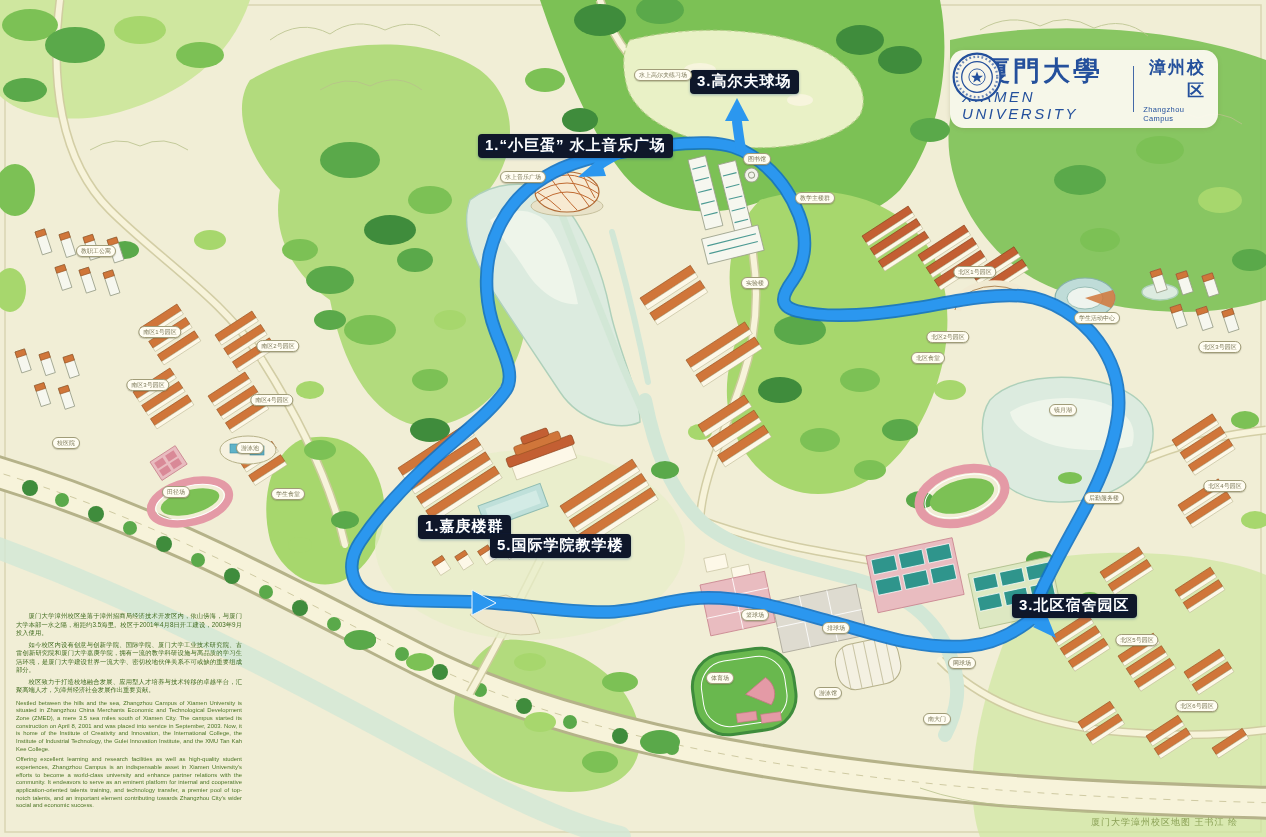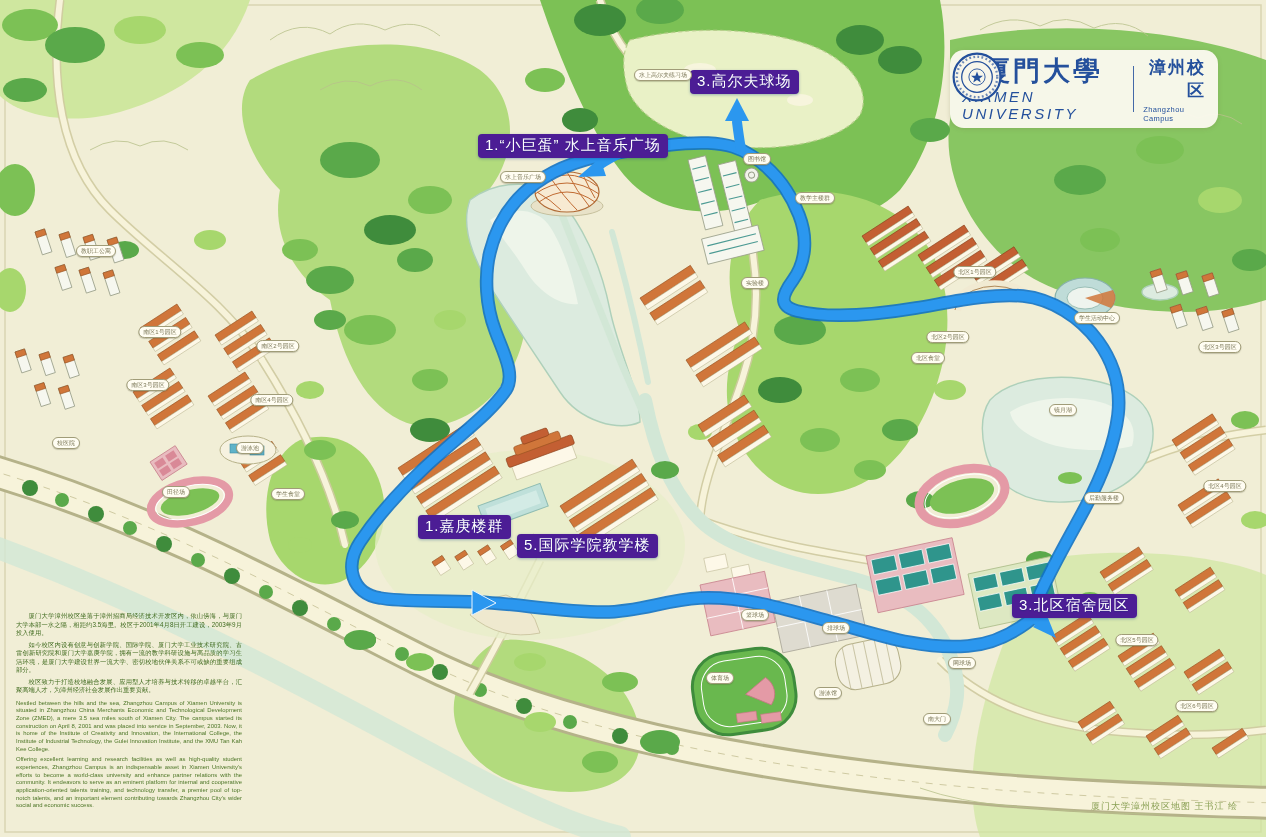--- a/index.html
+++ b/index.html
@@ -19,21 +19,21 @@
   .pinkbase{fill:#e9bcc0;stroke:#c9848e;stroke-width:.8}
   .graybase{fill:#dedbd0;stroke:#a9a698;stroke-width:.8}
   .road{fill:none;stroke:#f7f3da;stroke-linecap:round}
   .roadcase{fill:none;stroke:#b5b289;stroke-linecap:round}
   .water{fill:#dcebdf;stroke:#aed0ba;stroke-width:1.4}
   .water2{fill:#eef5ea;stroke:none}
   .stream{fill:none;stroke:#d2e7d6;stroke-linecap:round}
   .sketch{fill:none;stroke:#b8c18b;stroke-width:1;opacity:.8}
 
   
-  .stop-label{position:absolute;background:#4c1d95;color:#fff;font-weight:normal;
+  .stop-label{position:absolute;background:#0f172a;color:#fff;font-weight:bold;
       font-size:15px;letter-spacing:1px;padding:2px 7px 3px;border-radius:4px;
       white-space:nowrap;box-shadow:0 1px 3px rgba(0,60,130,.35);
       text-shadow:0 1px 1px rgba(0,50,110,.35);}
   .pill{position:absolute;transform:translate(-50%,-50%);background:#fffdf2;
       border:1px solid #a09c78;color:#7b7757;font-size:6px;line-height:1;
       padding:2px 4px;border-radius:6px;white-space:nowrap;
       box-shadow:0 1px 1px rgba(90,90,60,.3);}
   #logo-card{position:absolute;left:950px;top:50px;width:268px;height:78px;
       background:rgba(251,249,238,.96);border-radius:14px;
       box-shadow:0 1px 4px rgba(120,115,70,.25);display:flex;align-items:center;
@@ -44,21 +44,21 @@
   .uni-en{font-size:15px;color:var(--brand);letter-spacing:2.6px;margin-top:4px;font-style:italic;}
   .logo-divider{width:1.5px;height:46px;background:var(--brand);opacity:.85;}
   #logo-card .campus{display:flex;flex-direction:column;align-items:center;}
   .campus-zh{font-size:17px;font-weight:bold;color:var(--brand);letter-spacing:2px;text-align:right;}
   .campus-en{font-size:7.5px;color:var(--brand);margin-top:3px;letter-spacing:.4px;}
 
   #desc{position:absolute;left:16px;top:612px;width:226px;color:#3f6a1e;}
   #desc p{margin:0 0 3px;text-align:justify;}
   #desc .zh{font-size:6.3px;line-height:1.35;text-indent:2em;}
   #desc .en{font-size:5.9px;line-height:1.3;color:#4c7526;}
-  #credit{position:absolute;right:28px;bottom:24px;font-size:9px;color:#8aa055;
+  #credit{position:absolute;right:28px;bottom:8px;font-size:9px;color:#8aa055;
       letter-spacing:1px;}
 </style>
 </head>
 <body>
 
 <div id="stage">
 
   <svg width="1266" height="837" viewBox="0 0 1266 837">
 
     <rect width="1266" height="837" fill="#f1eed6"></rect>
@@ -639,21 +639,21 @@
   <div id="route-labels">
 
       <div class="stop-label" style="position: absolute; left: 418px; top: 515px;">1.嘉庚楼群</div>
 
       <div class="stop-label" style="position: absolute; left: 1012px; top: 594px;">3.北区宿舍园区</div>
 
       <div class="stop-label" style="position: absolute; left: 690px; top: 70px;">3.高尔夫球场</div>
 
       <div class="stop-label" style="position: absolute; left: 478px; top: 134px;">1.“小巨蛋” 水上音乐广场</div>
 
-      <div class="stop-label" style="position: absolute; left: 517px; top: 534px;">5.国际学院教学楼</div>
+      <div class="stop-label" style="position: absolute; left: 490px; top: 534px;">5.国际学院教学楼</div>
     </div>
 
   <div id="building-labels">
 
       <div class="pill" style="position: absolute; left: 663px; top: 75px;">水上高尔夫练习场</div>
 
       <div class="pill" style="position: absolute; left: 523px; top: 177px;">水上音乐广场</div>
 
       <div class="pill" style="position: absolute; left: 96px; top: 251px;">教职工公寓</div>
 

